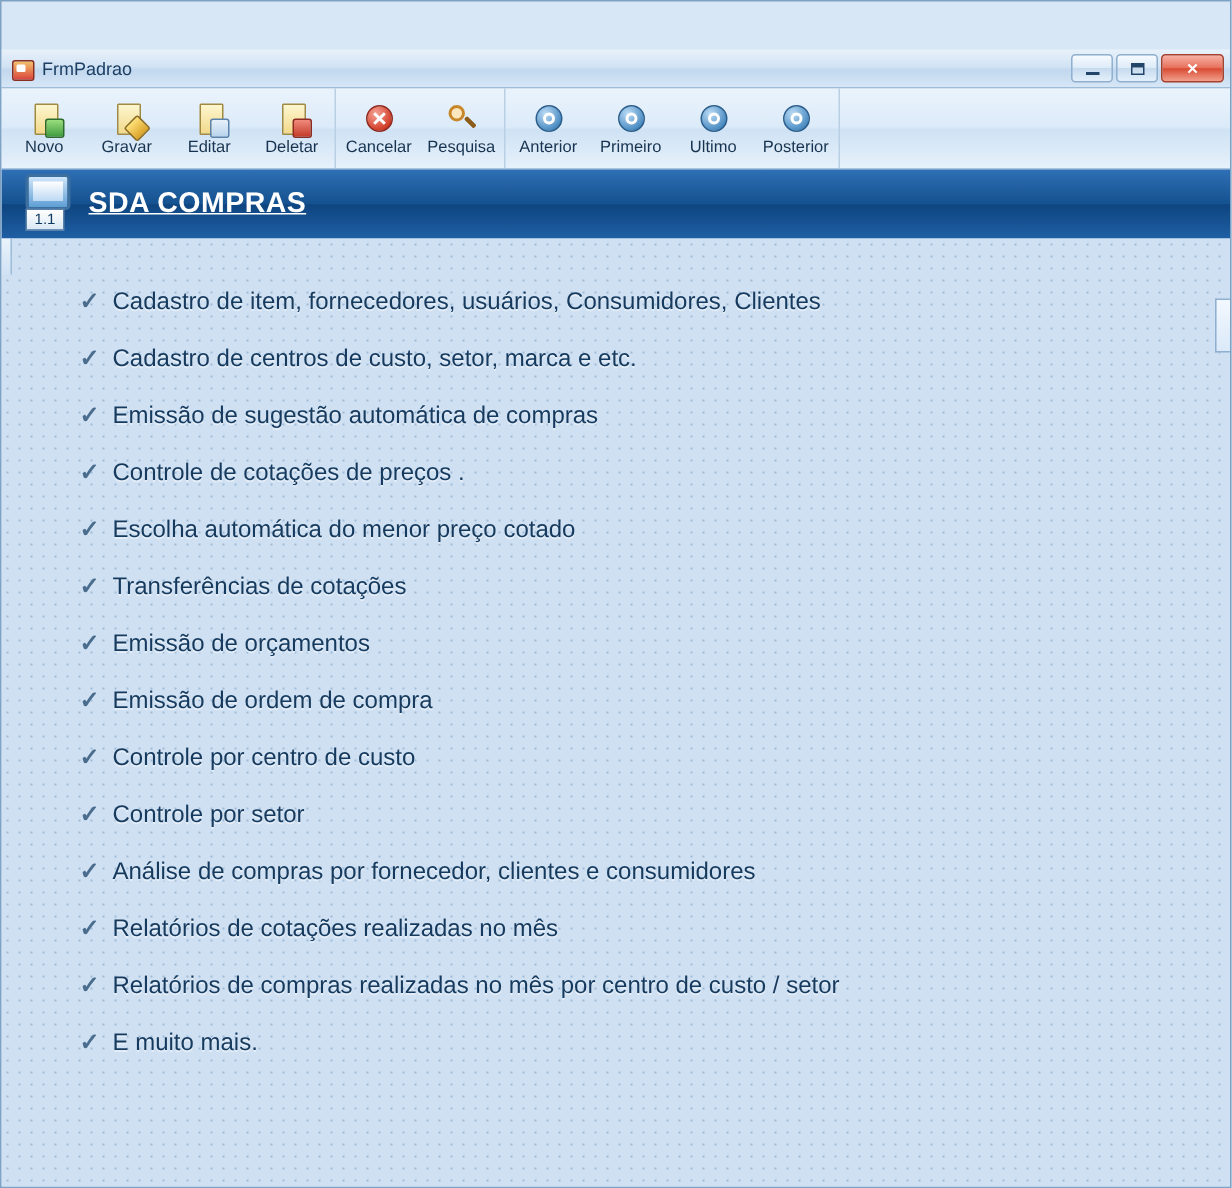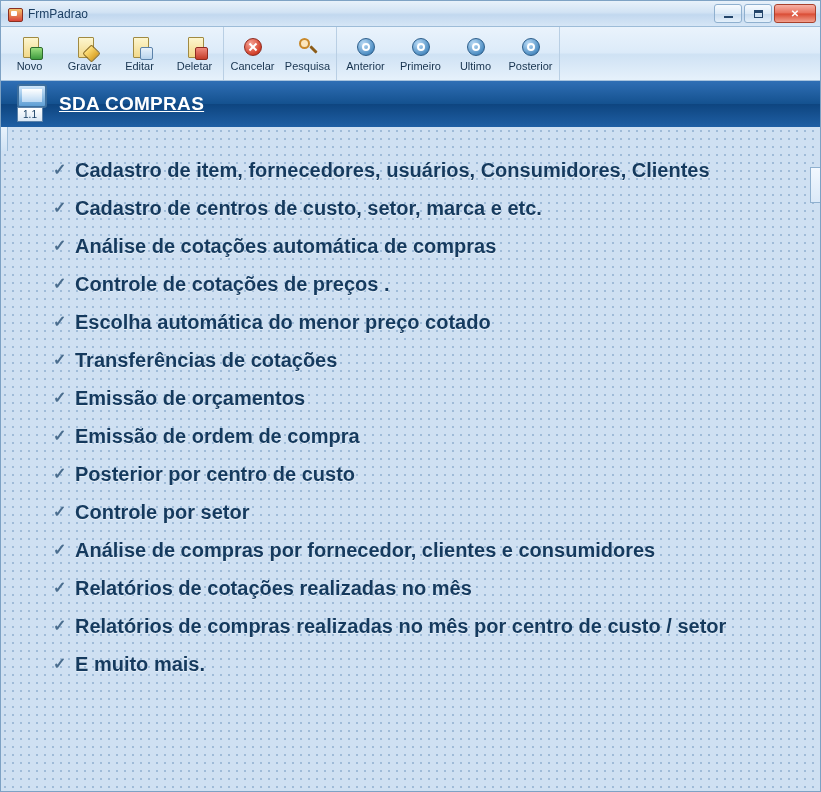--- a/index.html
+++ b/index.html
@@ -27,20 +27,21 @@
 
   
   .titlebar {
     height: 26px;
     background: linear-gradient(to bottom, #e8f1fa 0%, #d2e3f4 45%, #c2d8ef 55%, #d6e6f6 100%);
     border-bottom: 1px solid #9dbcd8;
     display: flex;
     align-items: center;
     padding: 0 2px 0 6px;
     box-sizing: border-box;
+    margin-top: 32px;
   }
   .title-icon {
     width: 16px;
     height: 16px;
     margin-right: 5px;
     position: relative;
     flex: none;
   }
   .title-icon .sq {
     position: absolute;
@@ -313,22 +314,22 @@
     top: 50%;
     transform: translateY(-50%);
     width: 16px;
     height: 16px;
     color: #4a6d8e;
     font-size: 16px;
     line-height: 16px;
     font-weight: bold;
   }
   .feature-text {
-    font-size: 20px;
-    font-weight: bold;
+    font-size: 16px;
+    font-weight: normal;
     color: #153a5e;
     text-shadow: 0 1px 0 rgba(255,255,255,0.45);
     white-space: nowrap;
   }
 
   
   .right-sliver {
     position: absolute;
     right: 0;
     top: 40px;
@@ -464,21 +465,21 @@
       <div class="feature">
         <span class="check">✓</span>
         <span class="feature-text">Cadastro de item, fornecedores, usuários, Consumidores, Clientes</span>
       </div>
       <div class="feature">
         <span class="check">✓</span>
         <span class="feature-text">Cadastro de centros de custo, setor, marca e etc.</span>
       </div>
       <div class="feature">
         <span class="check">✓</span>
-        <span class="feature-text">Análise de cotações automática de compras</span>
+        <span class="feature-text">Emissão de sugestão automática de compras</span>
       </div>
       <div class="feature">
         <span class="check">✓</span>
         <span class="feature-text">Controle de cotações de preços .</span>
       </div>
       <div class="feature">
         <span class="check">✓</span>
         <span class="feature-text">Escolha automática do menor preço cotado</span>
       </div>
       <div class="feature">
@@ -488,21 +489,21 @@
       <div class="feature">
         <span class="check">✓</span>
         <span class="feature-text">Emissão de orçamentos</span>
       </div>
       <div class="feature">
         <span class="check">✓</span>
         <span class="feature-text">Emissão de ordem de compra</span>
       </div>
       <div class="feature">
         <span class="check">✓</span>
-        <span class="feature-text">Posterior por centro de custo</span>
+        <span class="feature-text">Controle por centro de custo</span>
       </div>
       <div class="feature">
         <span class="check">✓</span>
         <span class="feature-text">Controle por setor</span>
       </div>
       <div class="feature">
         <span class="check">✓</span>
         <span class="feature-text">Análise de compras por fornecedor, clientes e consumidores</span>
       </div>
       <div class="feature">

